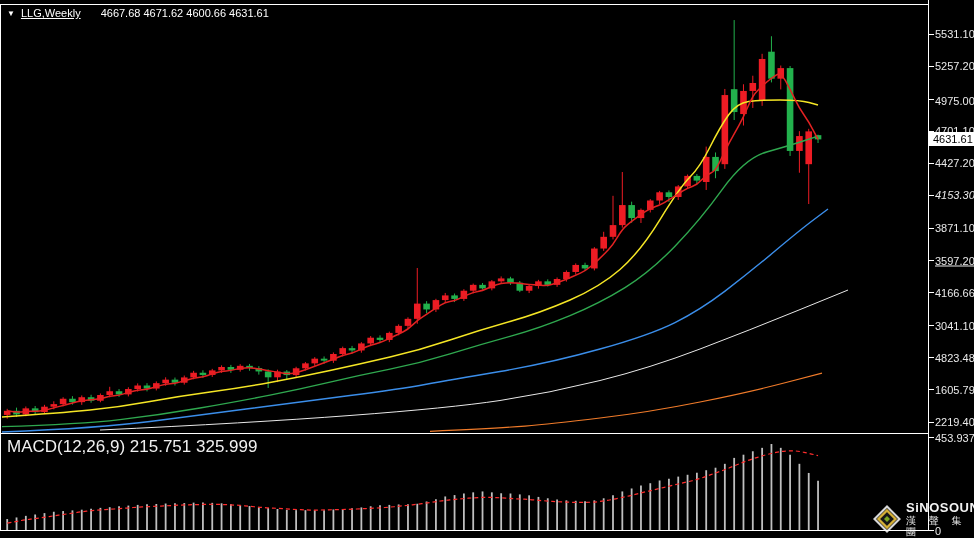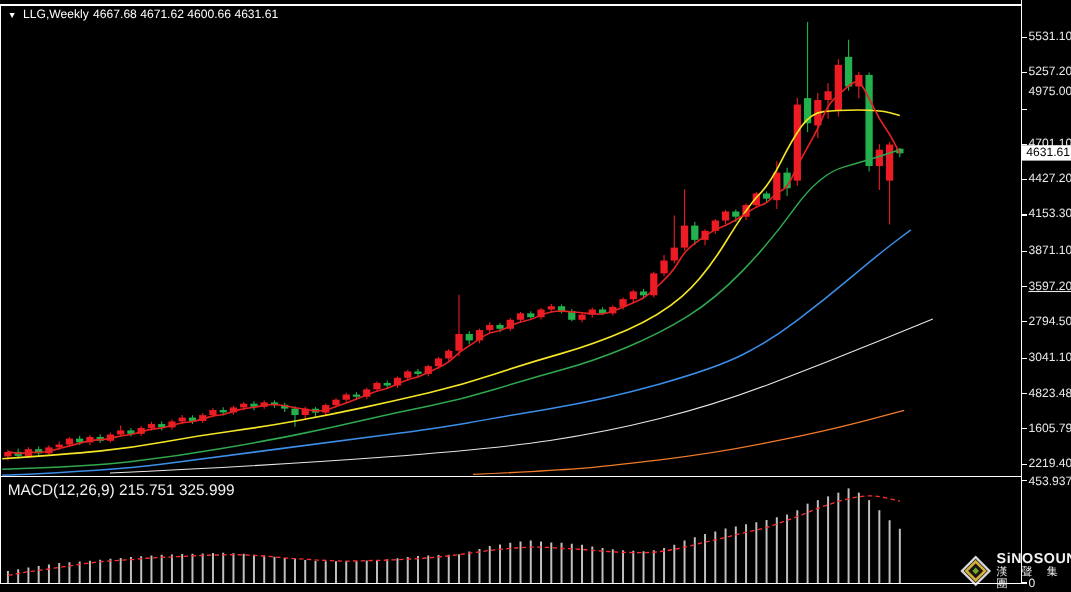--- a/index.html
+++ b/index.html
@@ -2,22 +2,22 @@
 <html><head>
 <meta charset="utf-8">
 <style>
   html,body{margin:0;padding:0;background:#000;}
   .screen{position:relative;width:974px;height:538px;background:#000;overflow:hidden;
           font-family:"Liberation Sans",sans-serif;}
   .chart-svg{position:absolute;left:0;top:0;z-index:2;pointer-events:none;}
   .title-bar{position:absolute;left:7px;top:7px;z-index:3;display:flex;align-items:center;
              color:#ffffff;font-size:11px;white-space:nowrap;}
   .title-bar .tri{font-size:8px;margin-right:6px;color:#fff;}
-  .title-bar .sym{margin-right:4px;}
-  .macd-label{position:absolute;left:7px;top:437px;z-index:3;color:#f0f0f0;font-size:14px;white-space:nowrap;}
+  .title-bar .sym{margin-right:20px;text-decoration:underline;}
+  .macd-label{position:absolute;left:7px;top:437px;z-index:3;color:#f0f0f0;font-size:17px;white-space:nowrap;}
   .axis-label{position:absolute;left:935px;transform:translateY(-50%);color:#eaeaea;
               font-size:11px;line-height:1;white-space:nowrap;z-index:3;}
   .price-tag{position:absolute;left:929px;width:45px;height:14px;background:#ffffff;color:#000;
              font-size:11px;line-height:14px;padding-left:4px;z-index:4;}
   .logo{position:absolute;left:872px;top:501px;z-index:1;display:flex;align-items:center;}
   .logo .txt{margin-left:4px;}
   .logo .brand{color:#f2f2f2;font-size:13px;font-weight:bold;letter-spacing:0.5px;line-height:13px;}
   .logo .cn{color:#e8e8e8;font-size:10px;letter-spacing:5px;line-height:11px;margin-top:1px;}
 </style>
 </head>
@@ -336,27 +336,27 @@
     <span class="tri">▼</span>
     <span class="sym">LLG,Weekly</span>
     <span>4667.68 4671.62 4600.66 4631.61</span>
   </div>
 
   <div class="macd-label">MACD(12,26,9) 215.751 325.999</div>
 
   <div id="axis-labels">
       <div class="axis-label" style="top: 34px;">5531.10</div>
       <div class="axis-label" style="top: 66.0914px; text-align: right;">5257.20</div>
-      <div class="axis-label" style="top: 84px;">4975.00</div>
+      <div class="axis-label" style="top: 101px;">4975.00</div>
       <div class="axis-label" style="top: 131.247px;">4701.10</div>
       <div class="axis-label" style="top: 163.338px;">4427.20</div>
-      <div class="axis-label" style="top: 195.429px;">4153.30</div>
+      <div class="axis-label" style="top: 195.429px; font-style: italic;">4153.30</div>
       <div class="axis-label" style="top: 228.493px;">3871.10</div>
       <div class="axis-label" style="top: 260.585px; text-decoration: underline;">3597.20</div>
-      <div class="axis-label" style="top: 292.676px;">2794.50</div>
+      <div class="axis-label" style="top: 292.676px;">4166.66</div>
       <div class="axis-label" style="top: 325.74px;">3041.10</div>
       <div class="axis-label" style="top: 357.831px;">4823.48</div>
       <div class="axis-label" style="top: 389.923px;">1605.79</div>
       <div class="axis-label" style="top: 422.014px;">2219.40</div>
       <div class="axis-label" style="top: 438px;">453.937</div>
       <div class="axis-label" style="top: 531px;">0</div>
     </div>
 
   <div class="price-tag" id="price-tag" style="top: 132.388px;">4631.61</div>
 

